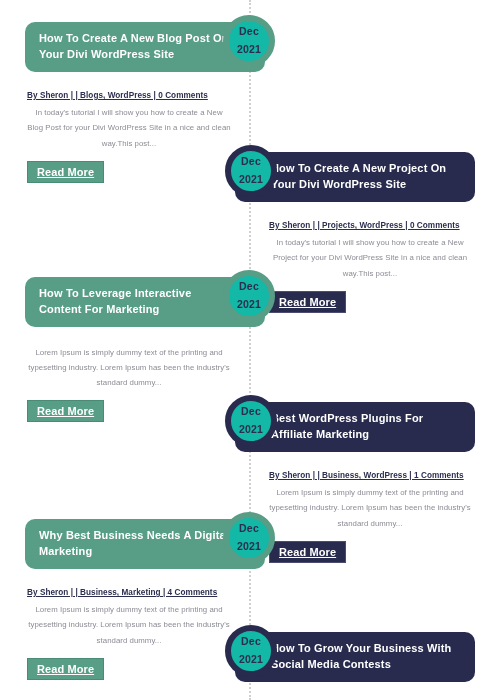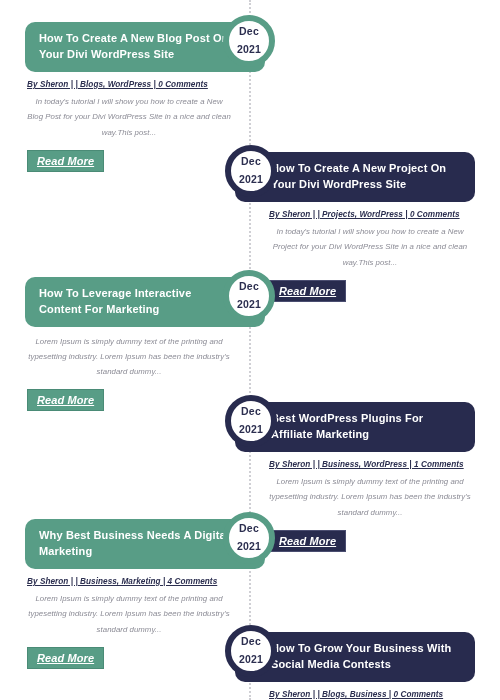--- a/index.html
+++ b/index.html
@@ -62,40 +62,39 @@
   .badge {
     position: absolute;
     top: -7px;
     width: 52px;
     height: 52px;
     border-radius: 50%;
     display: flex;
     flex-direction: column;
     align-items: center;
     justify-content: center;
-    background: #ffffff;
+    background: #14b8a6;
     box-sizing: border-box;
     z-index: 6;
     gap: 6px;
   }
   .entry.left  .badge { right: -10px; }
   .entry.right .badge { left: -10px; }
 
   .badge-month, .badge-year {
     font-size: 10.5px;
     font-weight: bold;
     color: #2b2e4f;
     line-height: 1.12;
     letter-spacing: 0.2px;
   }
 
   
   .body {
-    padding-top: 7px;
-    font-style: italic;
+    padding-top: 18px;
   }
   .entry.left  .body { padding-left: 2px; padding-right: 34px; }
   .entry.right .body { padding-left: 34px; padding-right: 4px; }
 
   .meta {
     font-size: 8.2px;
     font-weight: bold;
     color: #2b2e4f;
     text-decoration: underline;
     line-height: 1.5;

